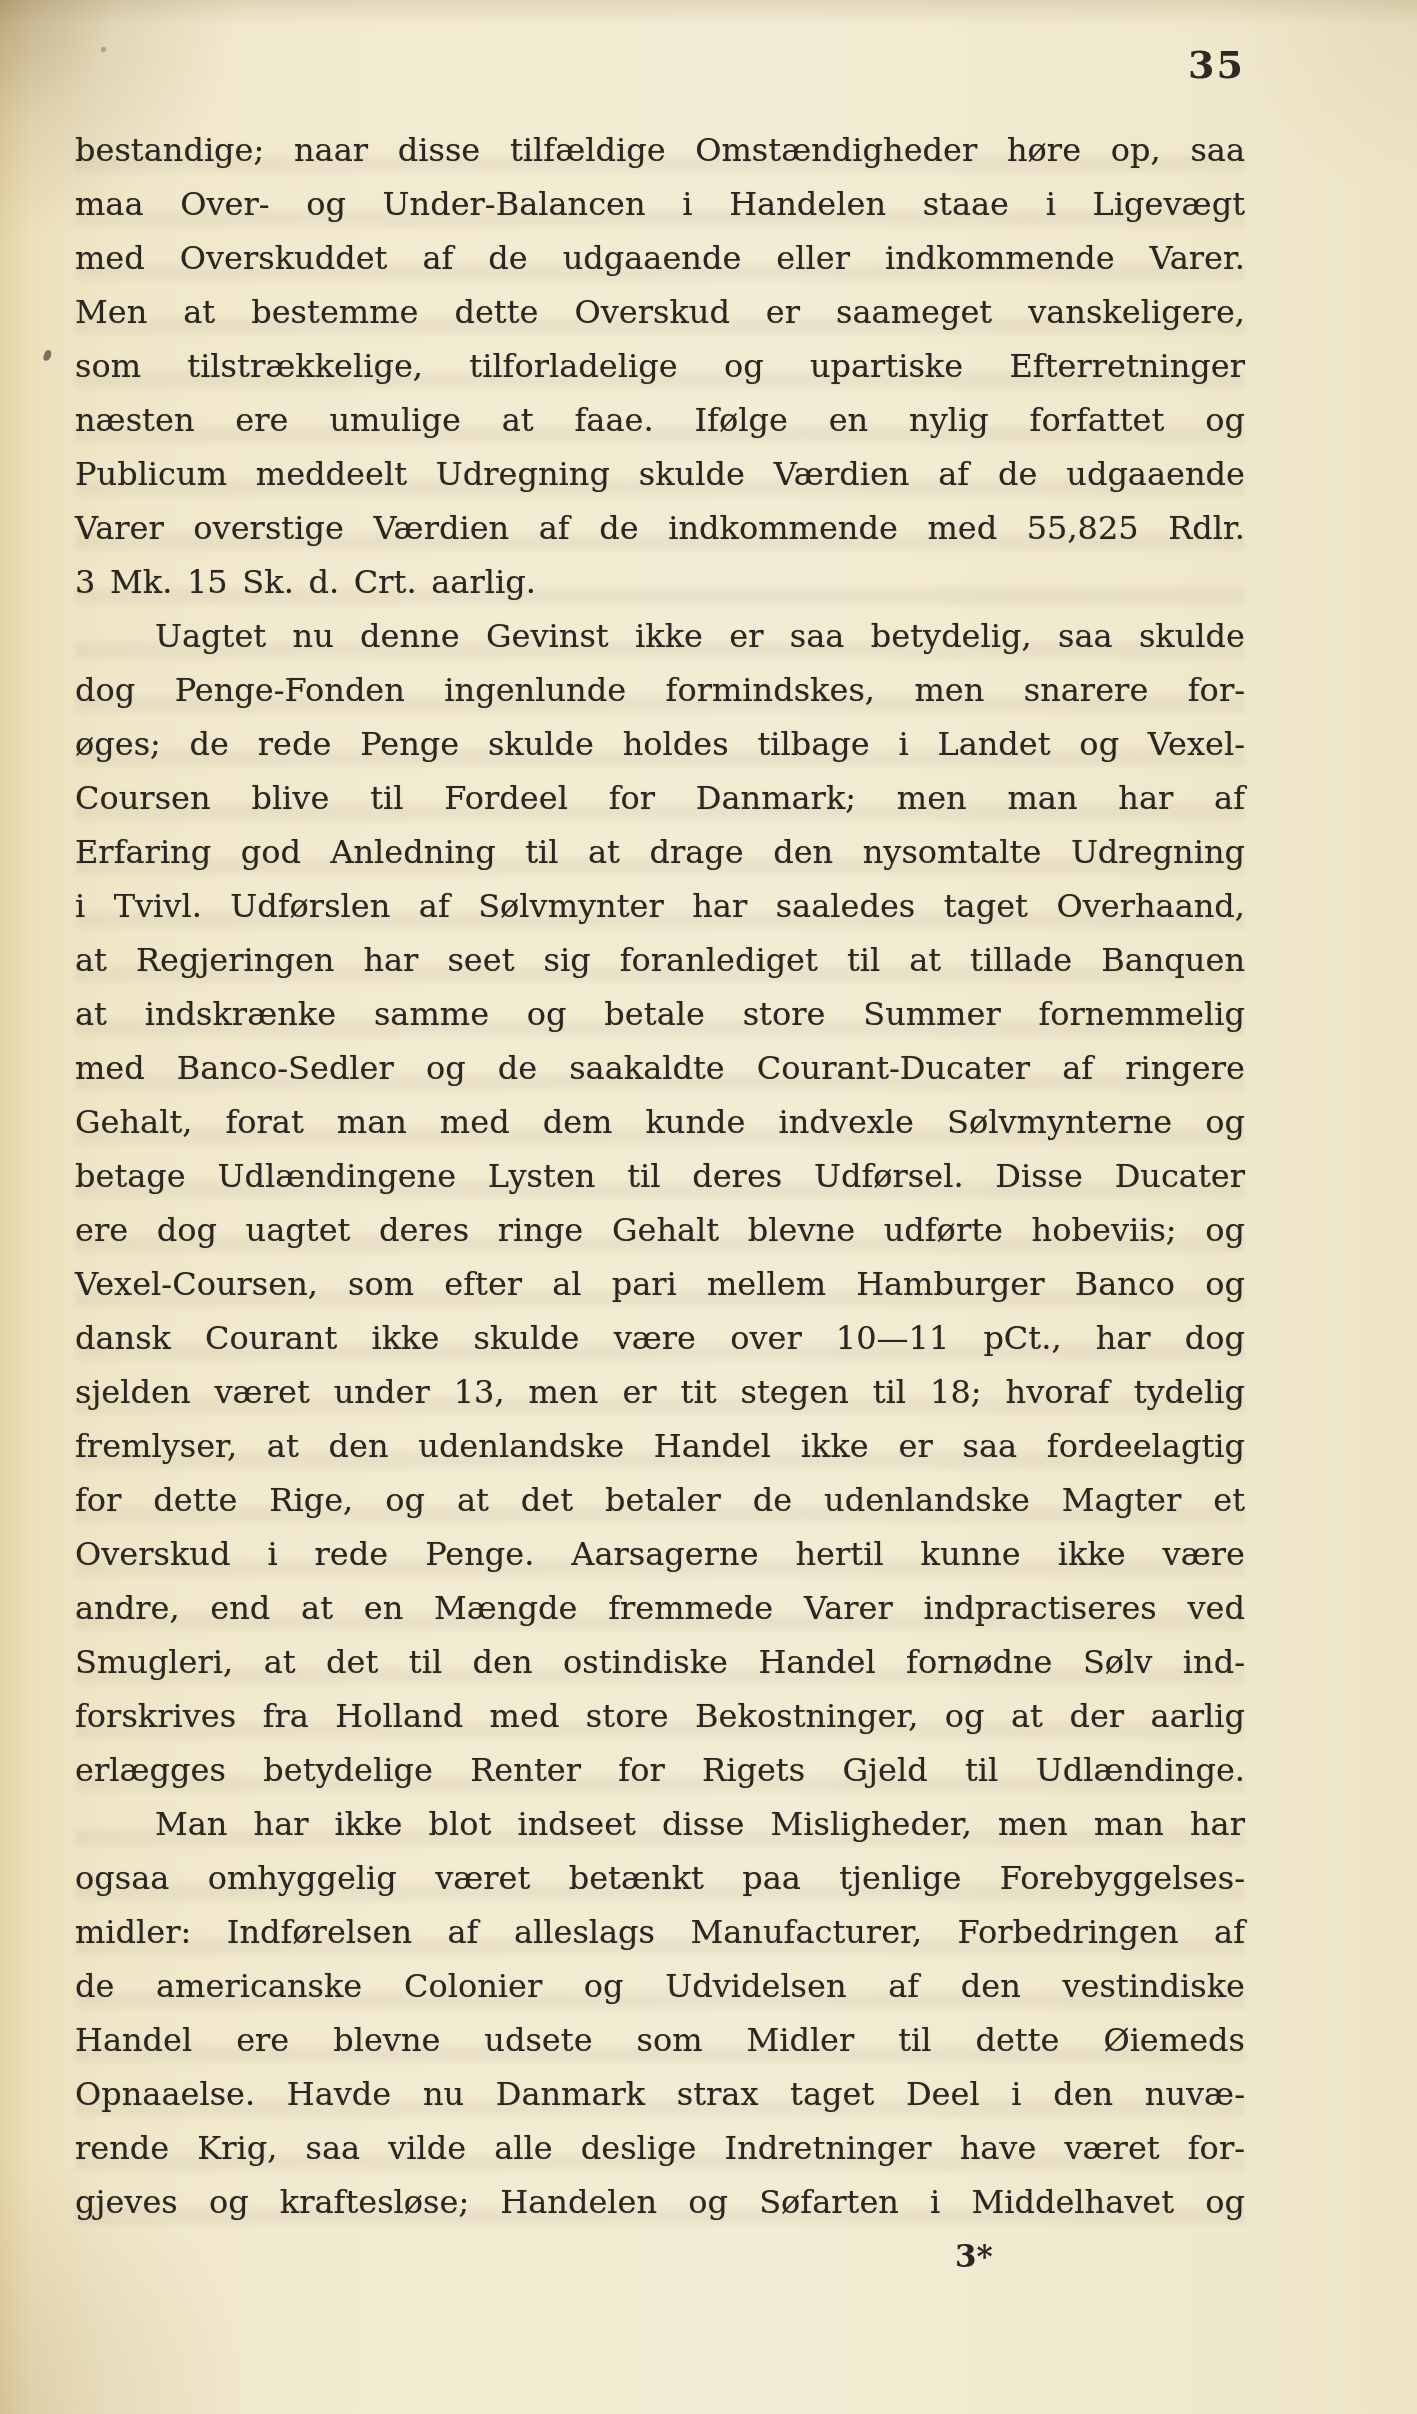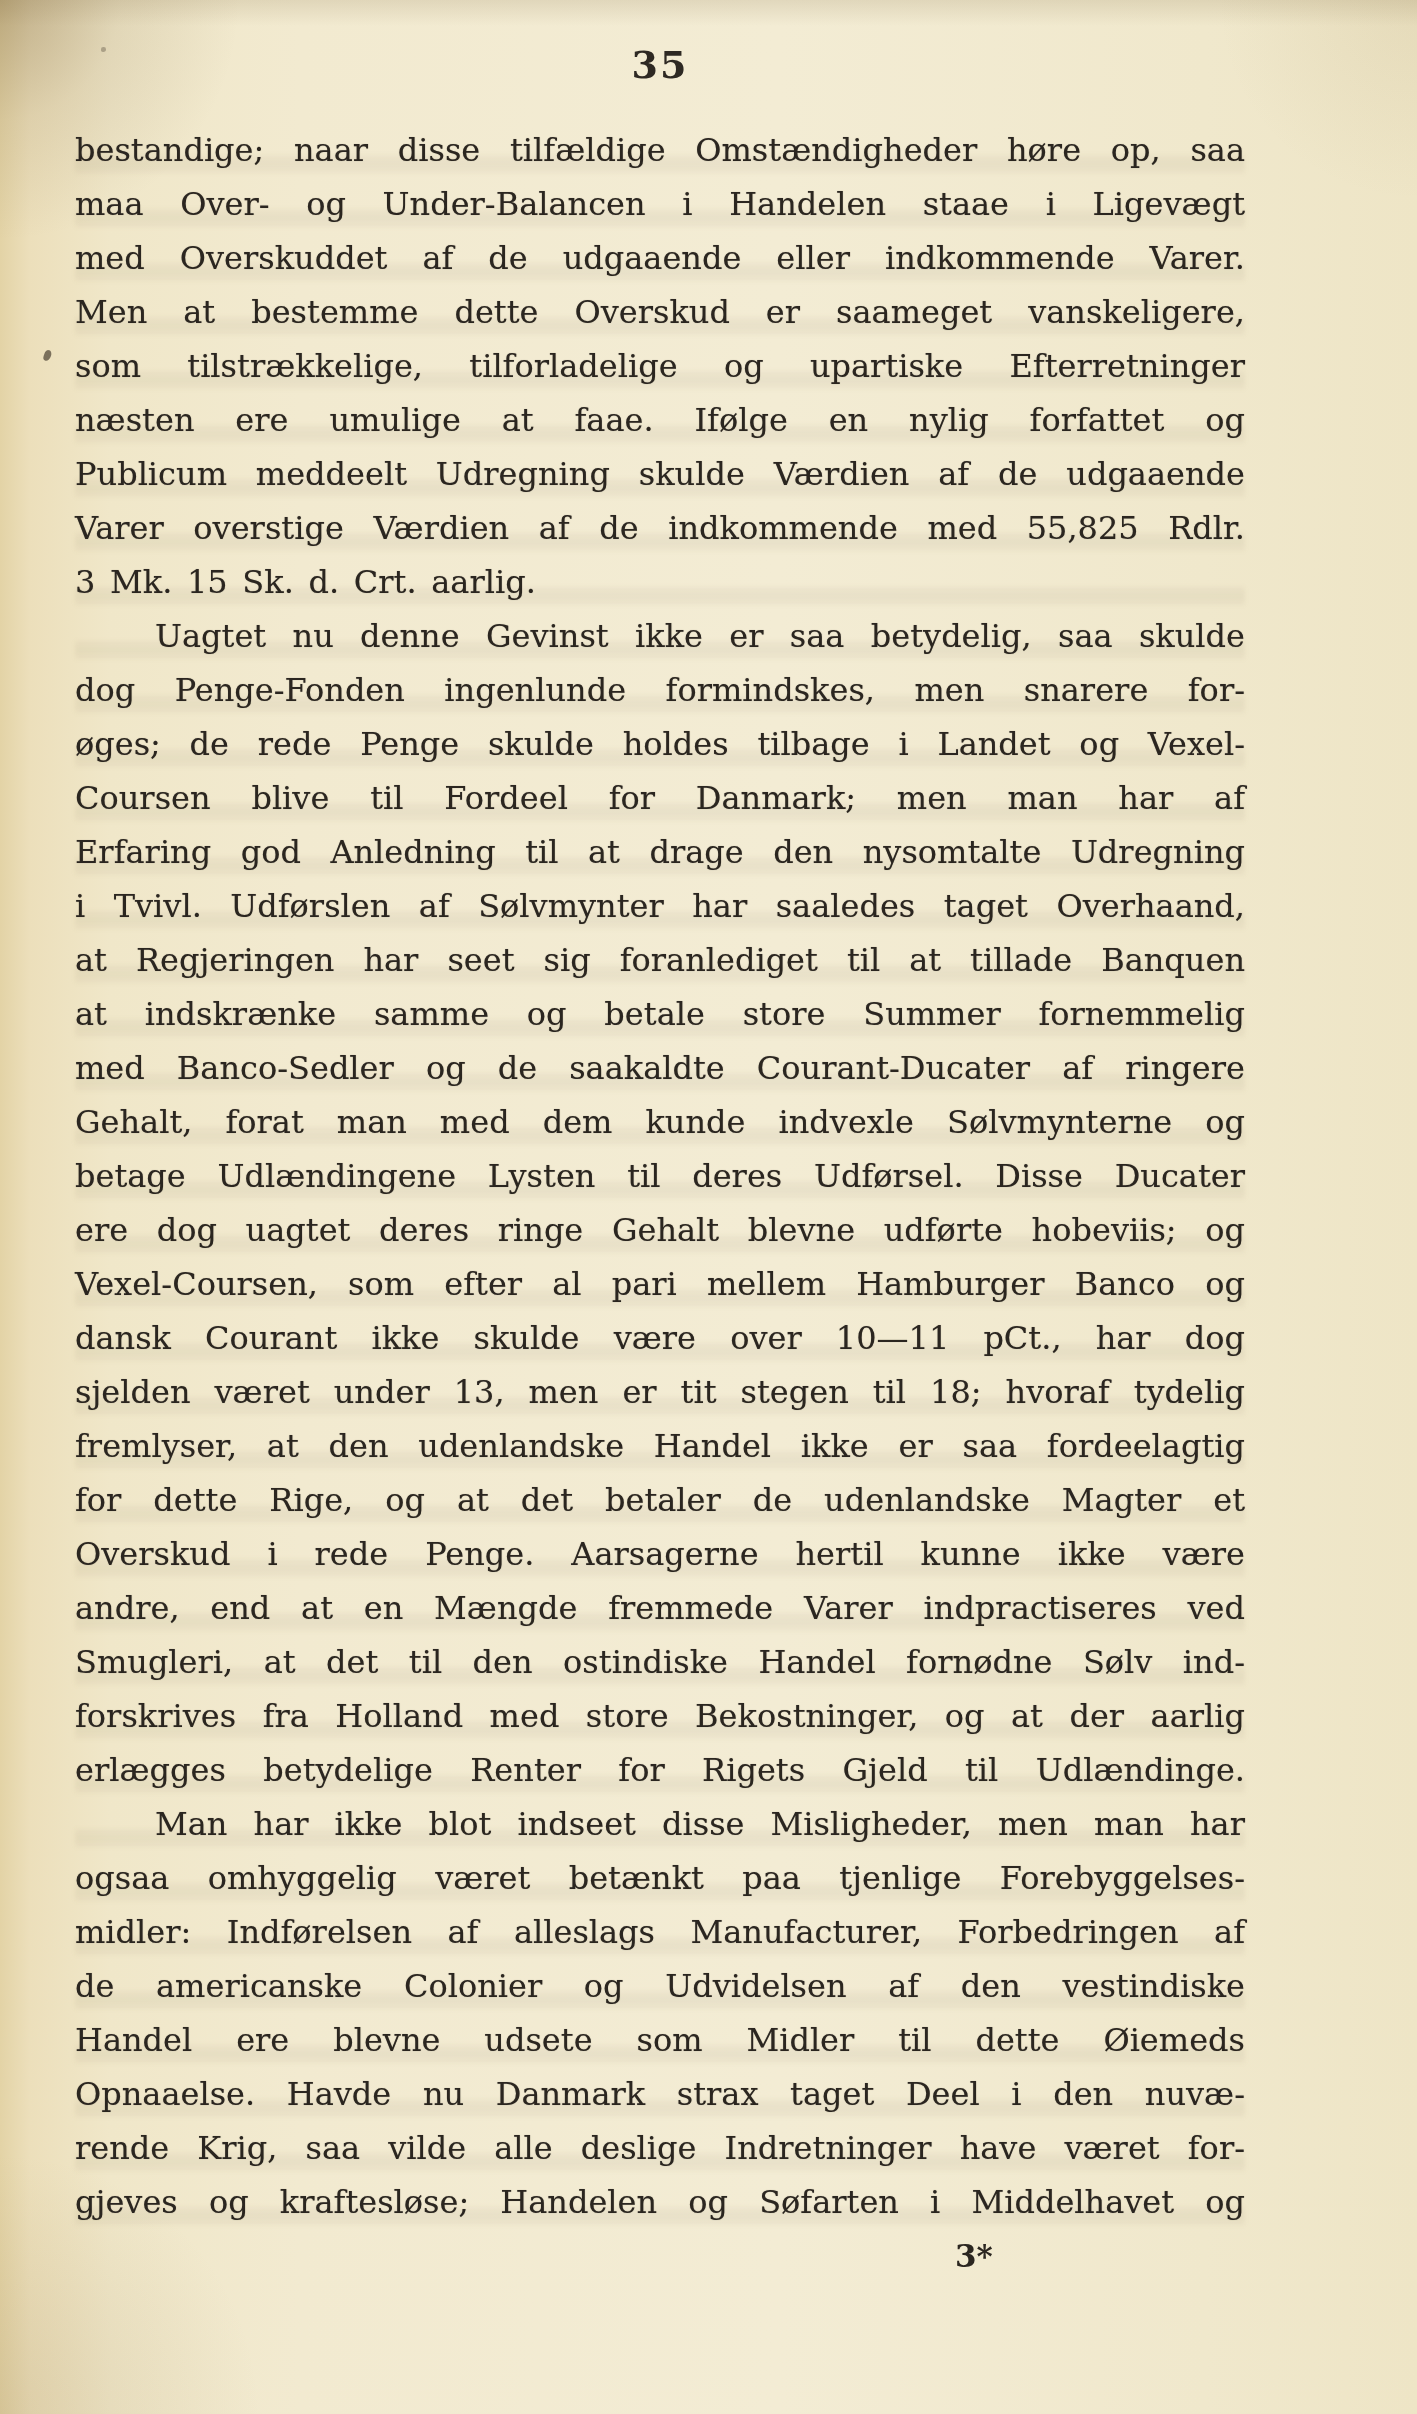--- a/index.html
+++ b/index.html
@@ -19,21 +19,21 @@
       radial-gradient(circle at 0px 2414px, rgba(150,125,75,0.18), rgba(150,125,75,0) 260px),
       radial-gradient(circle at 1417px 0px, rgba(150,125,75,0.10), rgba(150,125,75,0) 200px),
       linear-gradient(90deg, #e3d3a6 0px, #ecdfbb 30px, #f0e7c9 110px, #f2ead0 300px, #f3ecd4 55%, #f0e8cc 85%, #eee5c6 100%);
   }
 
   .page-number {
     position: absolute;
     top: 42px;
     left: 75px;
     width: 1170px;
-    text-align: center;
+    text-align: right;
     font-size: 38px;
     font-weight: bold;
     letter-spacing: 2px;
     color: #2e2923;
   }
 
   .text-block {
     position: absolute;
     top: 123px;
     left: 75px;

